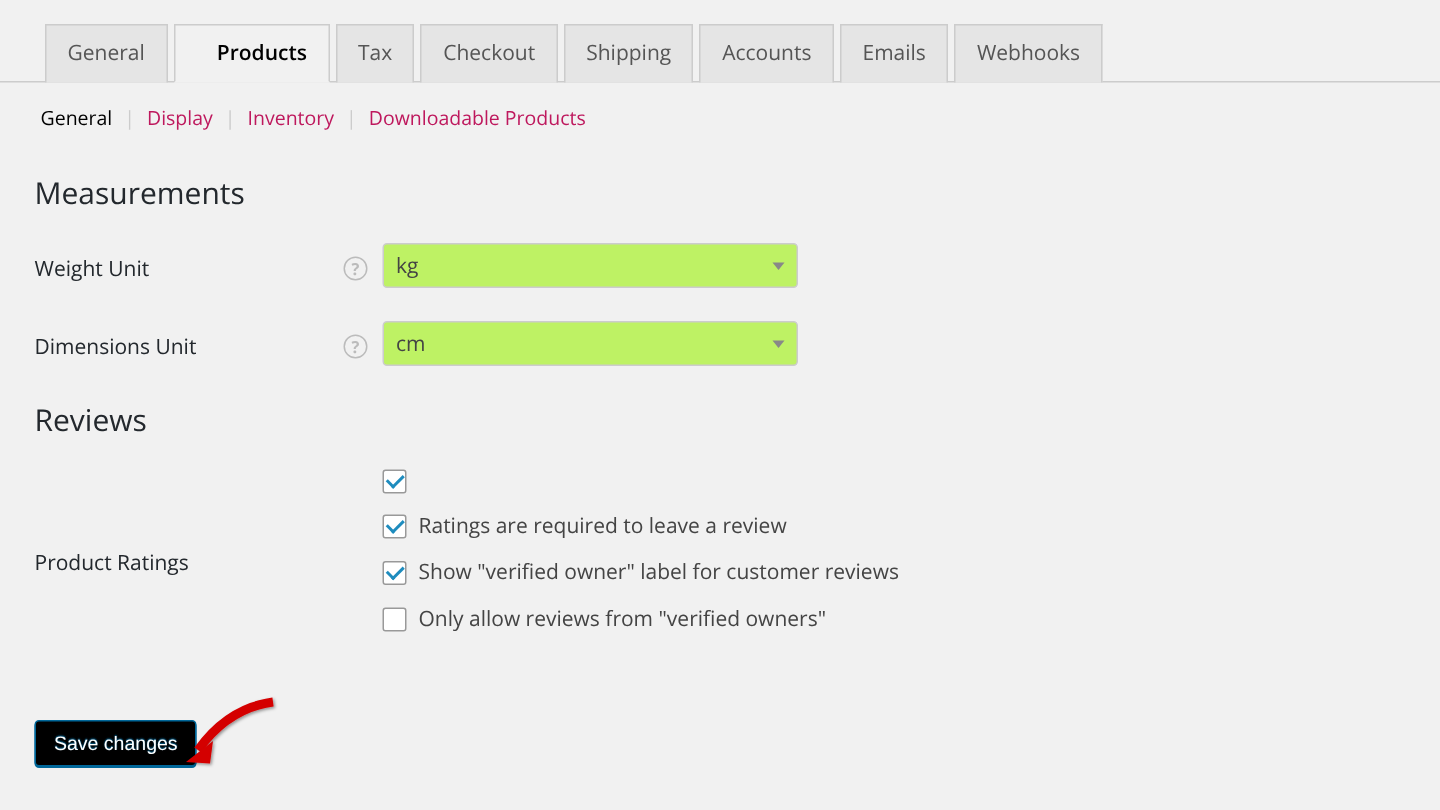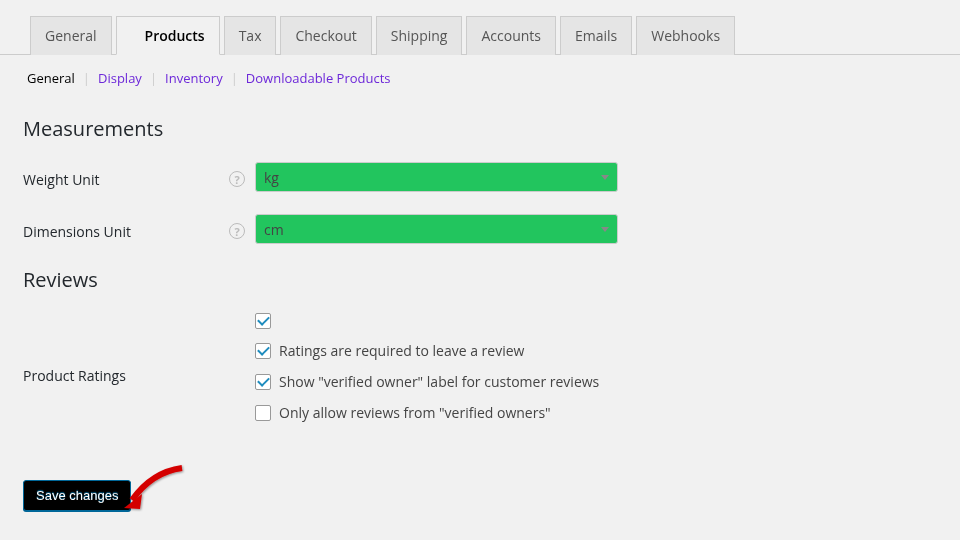--- a/index.html
+++ b/index.html
@@ -35,21 +35,21 @@
   color: #000;
   font-weight: 600;
   padding-left: 28px;
 }
 .subnav {
   padding: 14px 0 0 23px;
   font-size: 13px;
 }
 .subnav span, .subnav a { padding: 0 4px; }
 .subnav .active { color: #000; font-weight: 400; }
-.subnav a { color: #6d28d9; text-decoration: none; cursor: pointer; }
+.subnav a { color: #be185d; text-decoration: none; cursor: pointer; }
 .subnav .sep { color: #ccc; }
 .content { padding: 20px 23px; }
 h2 {
   font-size: 20px;
   font-weight: 400;
   color: #23282d;
   margin: 8px 0 20px 0;
 }
 .row {
   display: flex;
@@ -76,23 +76,23 @@
   color: #bbb;
   font-size: 11px;
   display: inline-flex;
   align-items: center;
   justify-content: center;
   cursor: help;
   font-weight: bold;
 }
 .field-col { flex: 1; }
 .select {
-  width: 363px;
+  width: 277px;
   height: 30px;
-  background: #22c55e;
+  background: #bef264;
   border: 1px solid #ccc;
   border-radius: 3px;
   display: flex;
   align-items: center;
   justify-content: space-between;
   padding: 0 8px;
   cursor: pointer;
   font-size: 14px;
   color: #444;
 }

